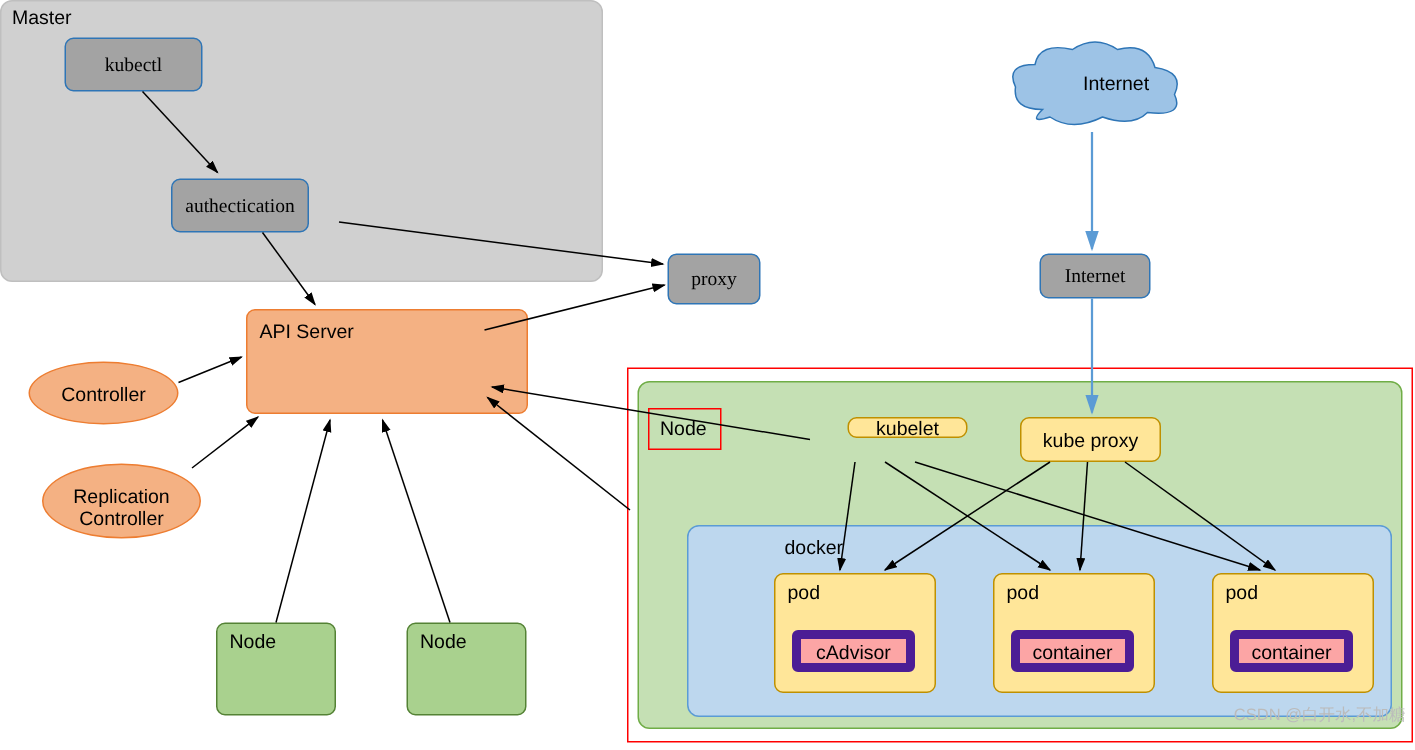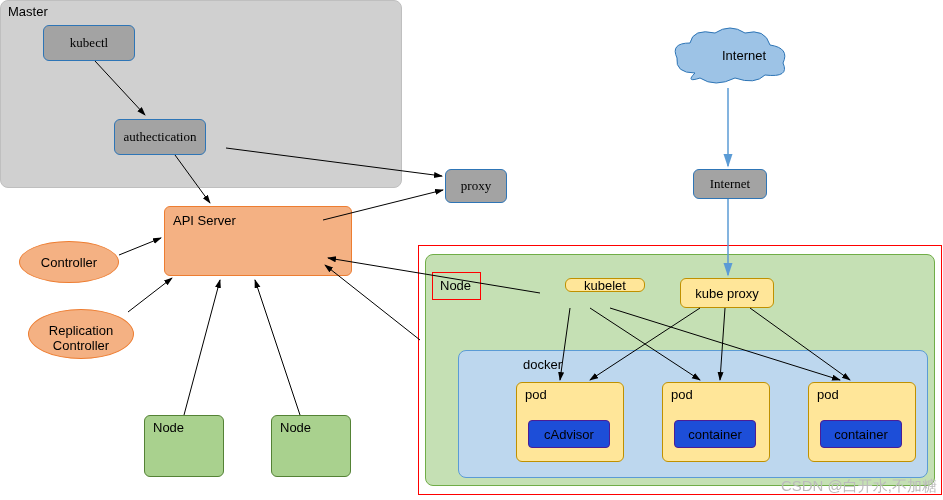--- a/index.html
+++ b/index.html
@@ -8,25 +8,25 @@
     .box-label { position: absolute; top: 4px; left: 8px; }
     .blue-box { background: #a3a3a3; border: 1px solid #2e75b6; font-family: Liberation Serif, serif; }
     .orange-box { background: #f4b183; border: 1px solid #ed7d31; }
     .green-box { background: #a9d18e; border: 1px solid #548235; }
     .yellow-box { background: #ffe699; border: 1px solid #bf9000; }
     .gray-box { background: #d0d0d0; border: 1px solid #bfbfbf; border-radius: 8px; }
     .blue-panel { background: #bdd7ee; border: 1px solid #5b9bd5; border-radius: 8px; }
     .green-panel { background: #c5e0b4; border: 1px solid #70ad47; border-radius: 8px; }
     .red-rect { border: 1.5px solid #ff0000; position: absolute; }
     .ellipse { border-radius: 50%; text-align: center; }
-    .gray-small { background: #1d4ed8; border: 1px solid #4c1d95; border-radius: 4px; }
+    .gray-small { background: #fca5a5; border: 6px solid #4c1d95; border-radius: 4px; }
     svg.arrows { position: absolute; top: 0; left: 0; width: 943px; height: 500px; pointer-events: none; }
     .cloud { position: absolute; }
     .cloud-text { position: absolute; }
-    .watermark { position: absolute; bottom: 4px; right: 6px; color: #bbb; font-size: 15px; }
+    .watermark { position: absolute; bottom: 16px; right: 6px; color: #bbb; font-size: 11px; }
   </style>
 </head>
 <body>
 
 <div class="gray-box" style="left:6px; top:195px; width:402px; height:188px;">
   <span class="box-label">Master</span>
 </div>
 
 <div class="box blue-box" style="left:43px; top:25px; width:92px; height:36px;">
   <span>kubectl</span>

